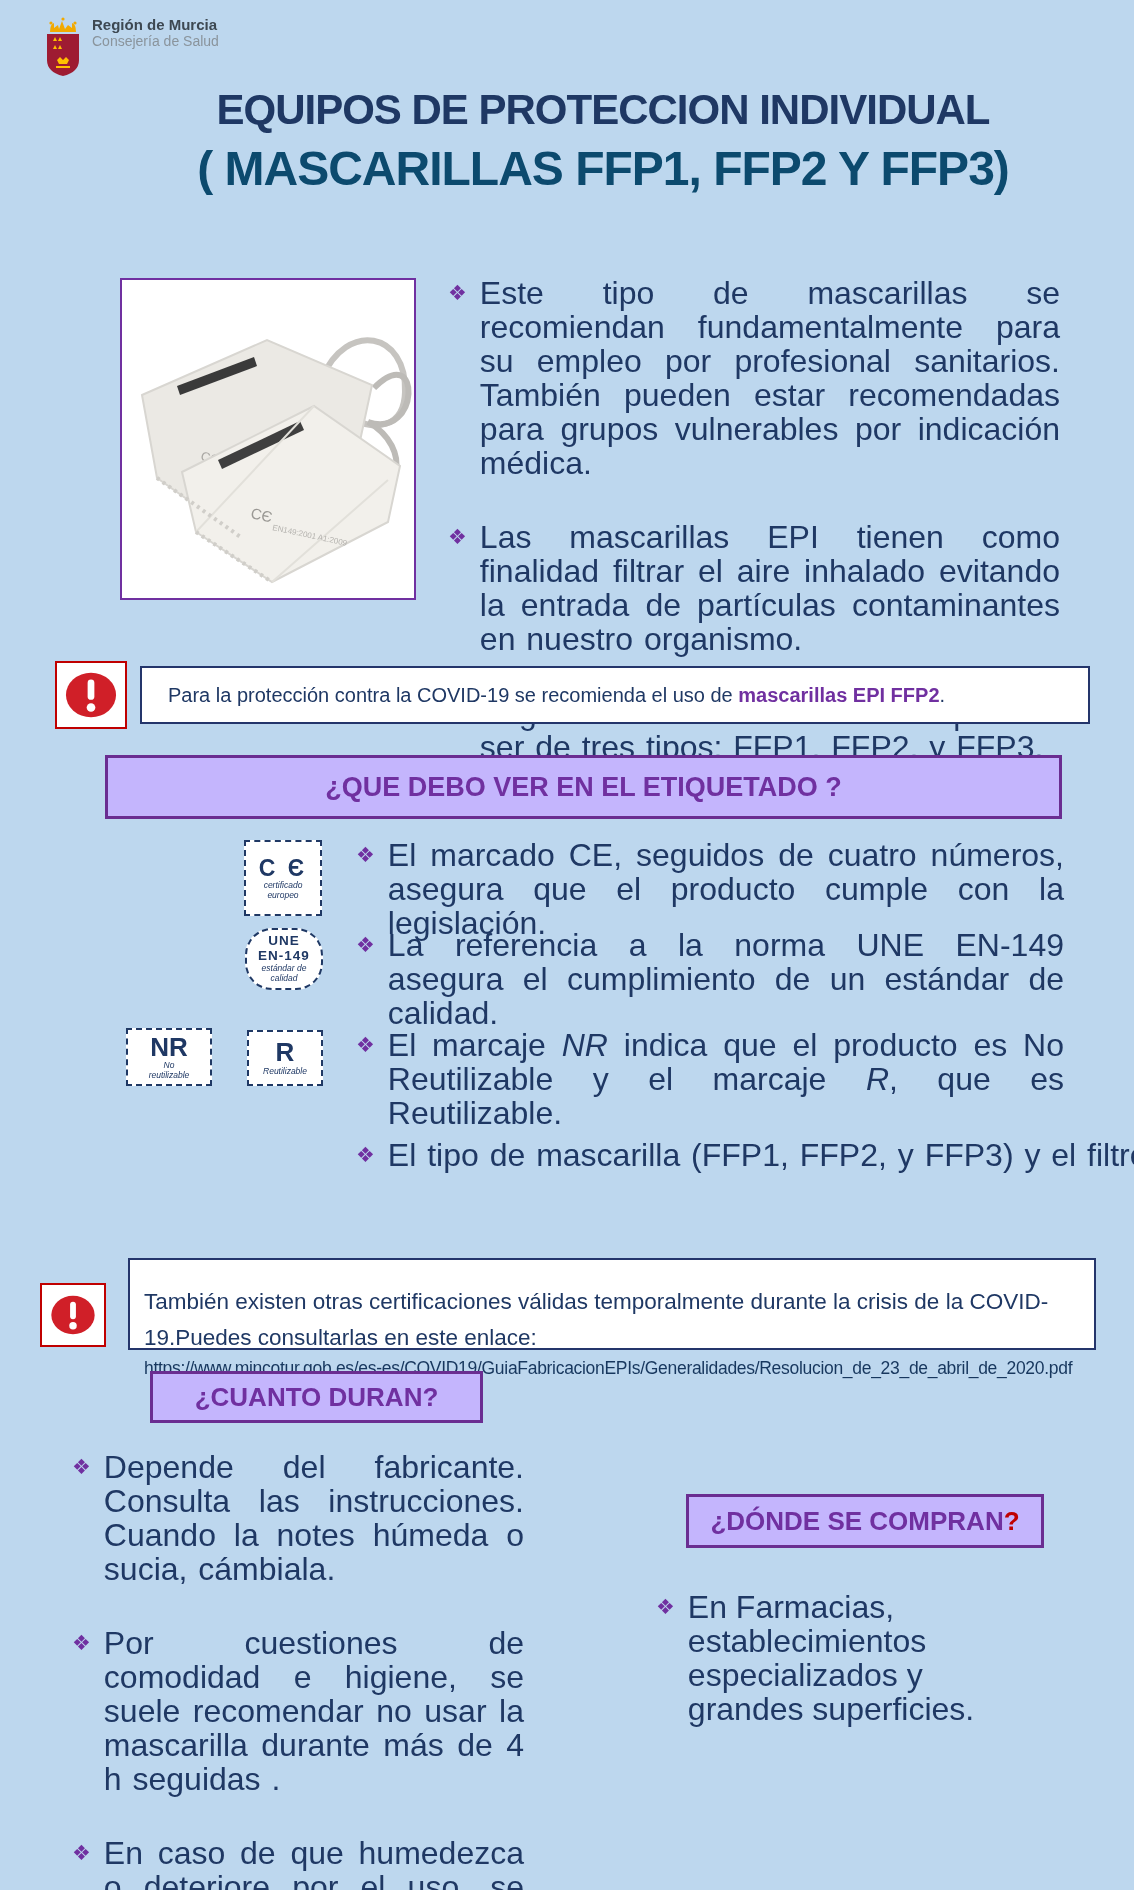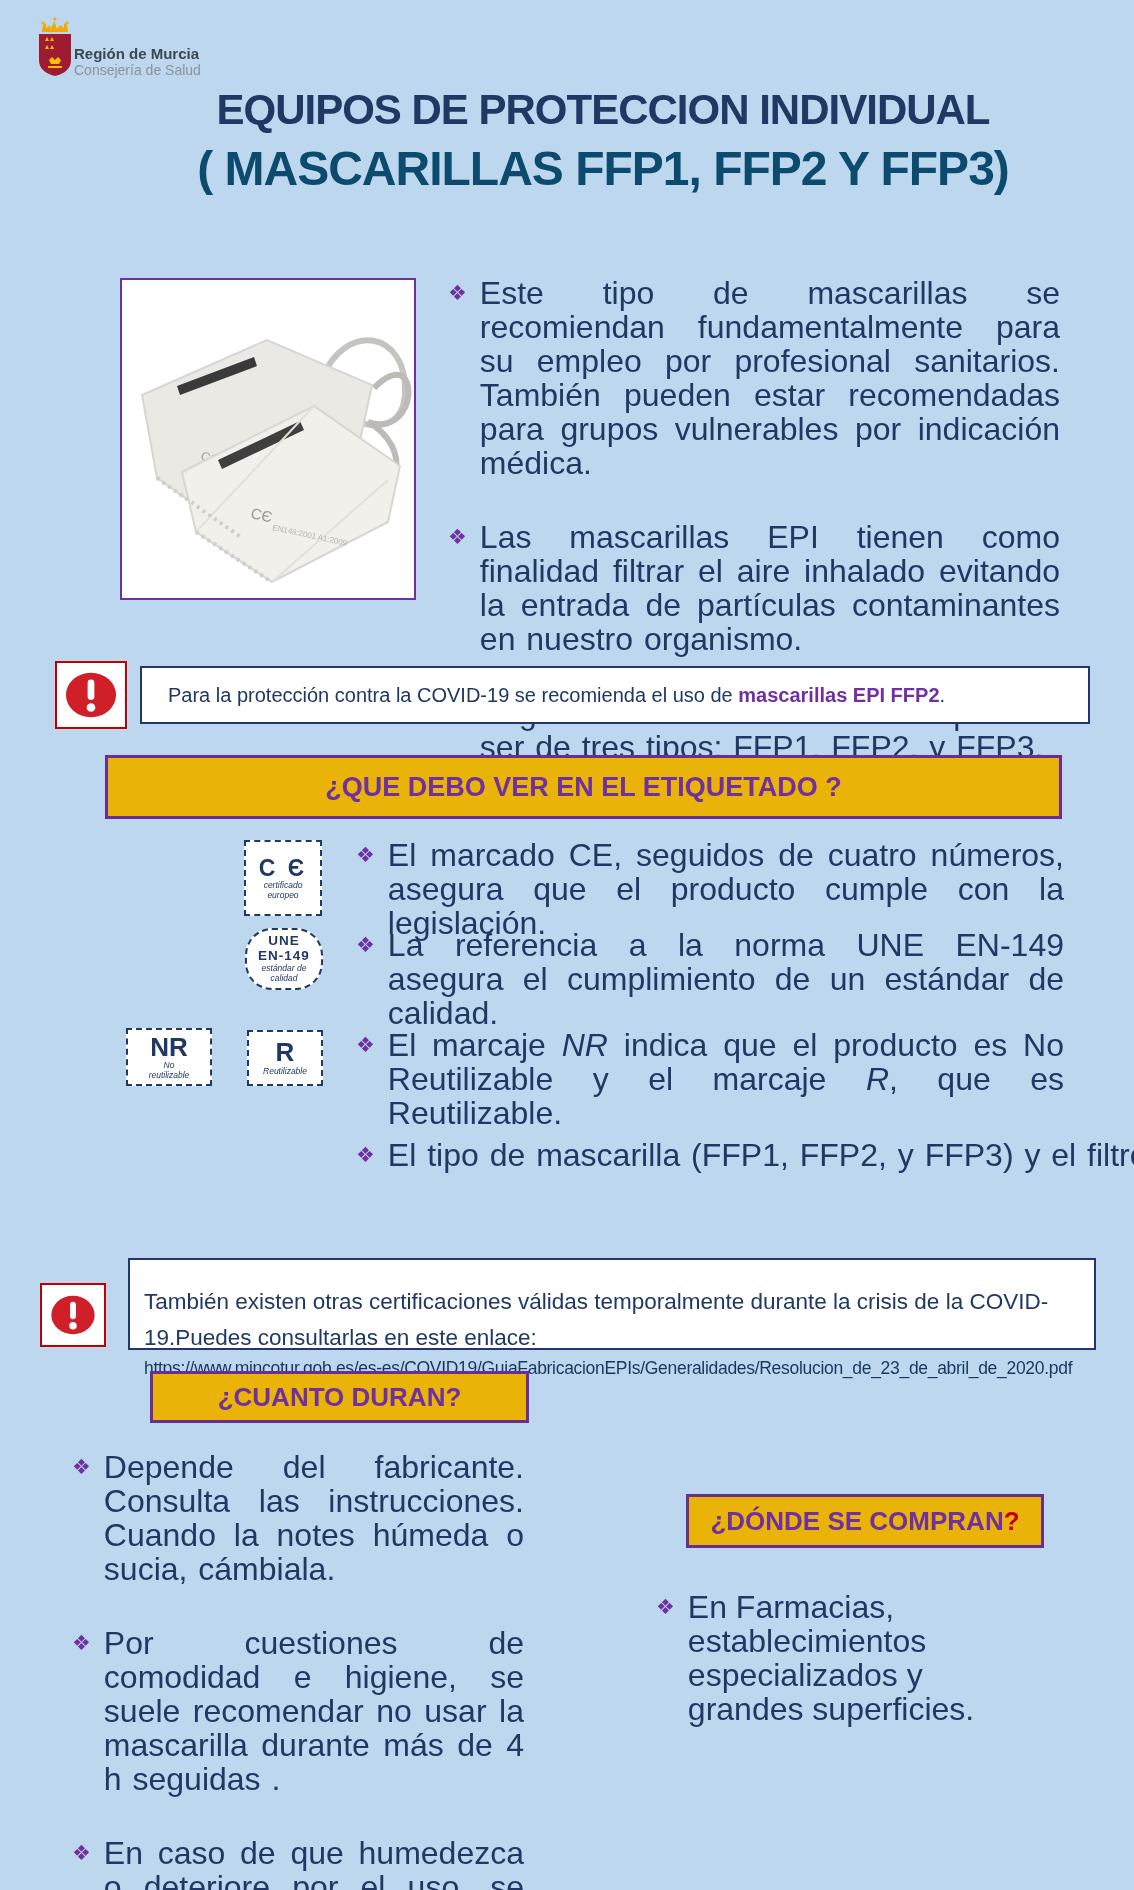--- a/index.html
+++ b/index.html
@@ -1,20 +1,20 @@
 <!DOCTYPE html>
 <html><head>
 <meta charset="utf-8">
 <style>
   html,body{margin:0;padding:0;}
   body{font-family:"Liberation Sans",sans-serif;}
   .page{position:relative;width:1134px;height:1890px;background:#BDD7EE;overflow:hidden;}
 
   
-  .logo{position:absolute;left:36px;top:16px;display:flex;align-items:flex-end;}
+  .logo{position:absolute;left:44px;top:16px;display:flex;align-items:flex-start;gap:10px;}
   .logo-text .l1{font-size:15px;font-weight:bold;color:#3D4852;line-height:1.15;}
   .logo-text .l2{font-size:14px;color:#8A949C;line-height:1.15;}
 
   
   .title-block{position:absolute;top:84px;left:0;width:100%;text-align:center;font-weight:bold;letter-spacing:-1px;padding-left:36px;}
   .title-line1{font-size:42px;color:#1F3864;line-height:1.25;}
   .title-line2{font-size:48px;color:#0c4a6e;line-height:1.35;}
 
   
   .mask-box{position:absolute;left:120px;top:278px;width:296px;height:322px;background:#FFFFFF;border:2px solid #7030A0;box-sizing:border-box;}
@@ -36,23 +36,23 @@
   .alert2-icon{left:40px;top:1283px;width:66px;height:64px;}
   .alert-text-box{position:absolute;background:#FFFFFF;border:2px solid #24356B;box-sizing:border-box;}
   .alert1-box{left:140px;top:666px;width:950px;height:58px;display:flex;align-items:center;padding-left:14px;}
   .alert1-box p{margin:12px;font-size:20px;color:#1F3864;white-space:nowrap;}
   .purple-b{color:#7030A0;font-weight:bold;}
   .alert2-box{left:128px;top:1258px;width:968px;height:92px;padding:24px 12px 6px 14px;}
   .alert2-box .main{margin:0;font-size:22.5px;color:#1F3864;line-height:1.6;}
   .alert2-box .url{margin:2px 0 0 0;font-size:17.5px;color:#17375E;letter-spacing:-0.3px;}
 
   
-  .pink-head{position:absolute;background:#eab308;border:3px solid #6A2D91;box-sizing:border-box;display:flex;align-items:center;justify-content:center;color:#7030A0;font-weight:bold;}
+  .pink-head{position:absolute;background:#c4b5fd;border:3px solid #6A2D91;box-sizing:border-box;display:flex;align-items:center;justify-content:center;color:#7030A0;font-weight:bold;}
   .head-etiquetado{left:105px;top:755px;width:957px;height:64px;font-size:27px;}
-  .head-cuanto{left:150px;top:1371px;width:379px;height:52px;font-size:26px;}
+  .head-cuanto{left:150px;top:1371px;width:333px;height:52px;font-size:26px;}
   .head-donde{left:686px;top:1494px;width:358px;height:54px;font-size:26px;}
   .red-q{color:#C00000;}
 
   
   .badge{position:absolute;background:#FFFFFF;border:2.5px dashed #1F3864;box-sizing:border-box;display:flex;flex-direction:column;align-items:center;justify-content:center;color:#1F3864;}
   .badge .mark{font-weight:bold;}
   .badge .cap{font-size:8.5px;font-style:italic;text-align:center;white-space:pre-line;line-height:1.15;}
   .badge-ce{left:244px;top:840px;width:78px;height:76px;}
   .badge-ce .mark{font-size:23px;letter-spacing:3px;line-height:1.1;}
   .badge-une{left:245px;top:928px;width:78px;height:62px;border-radius:27px;}

